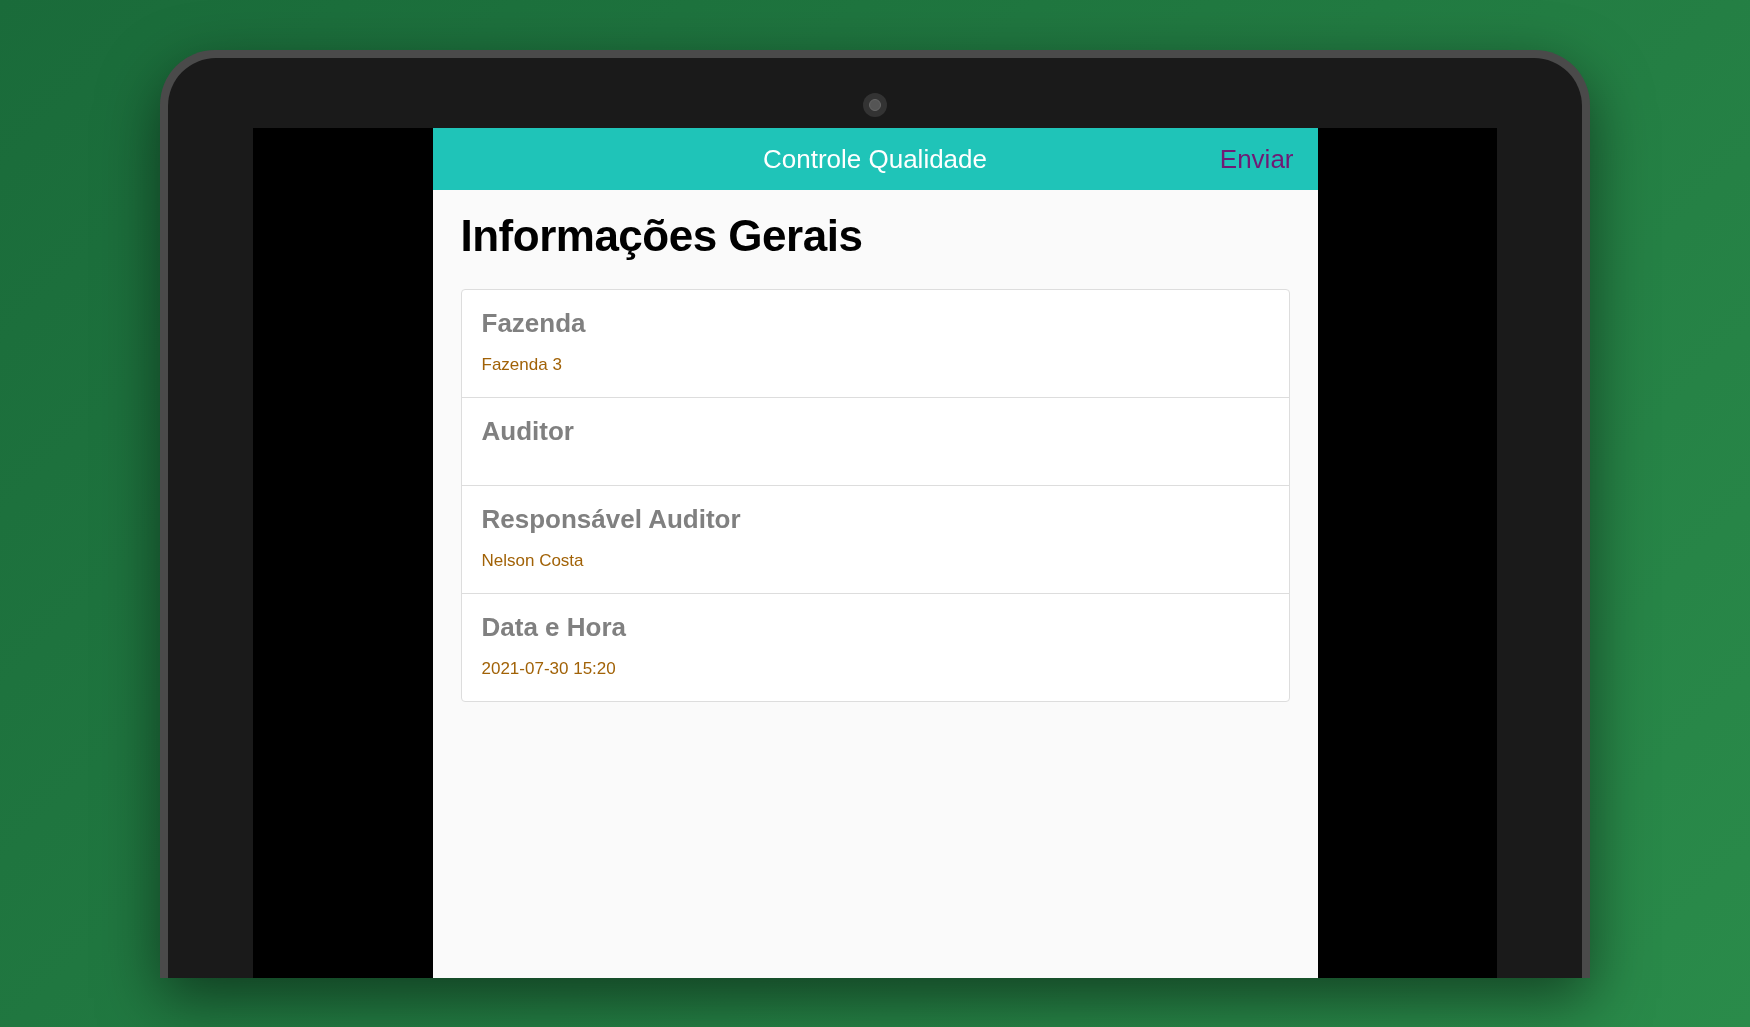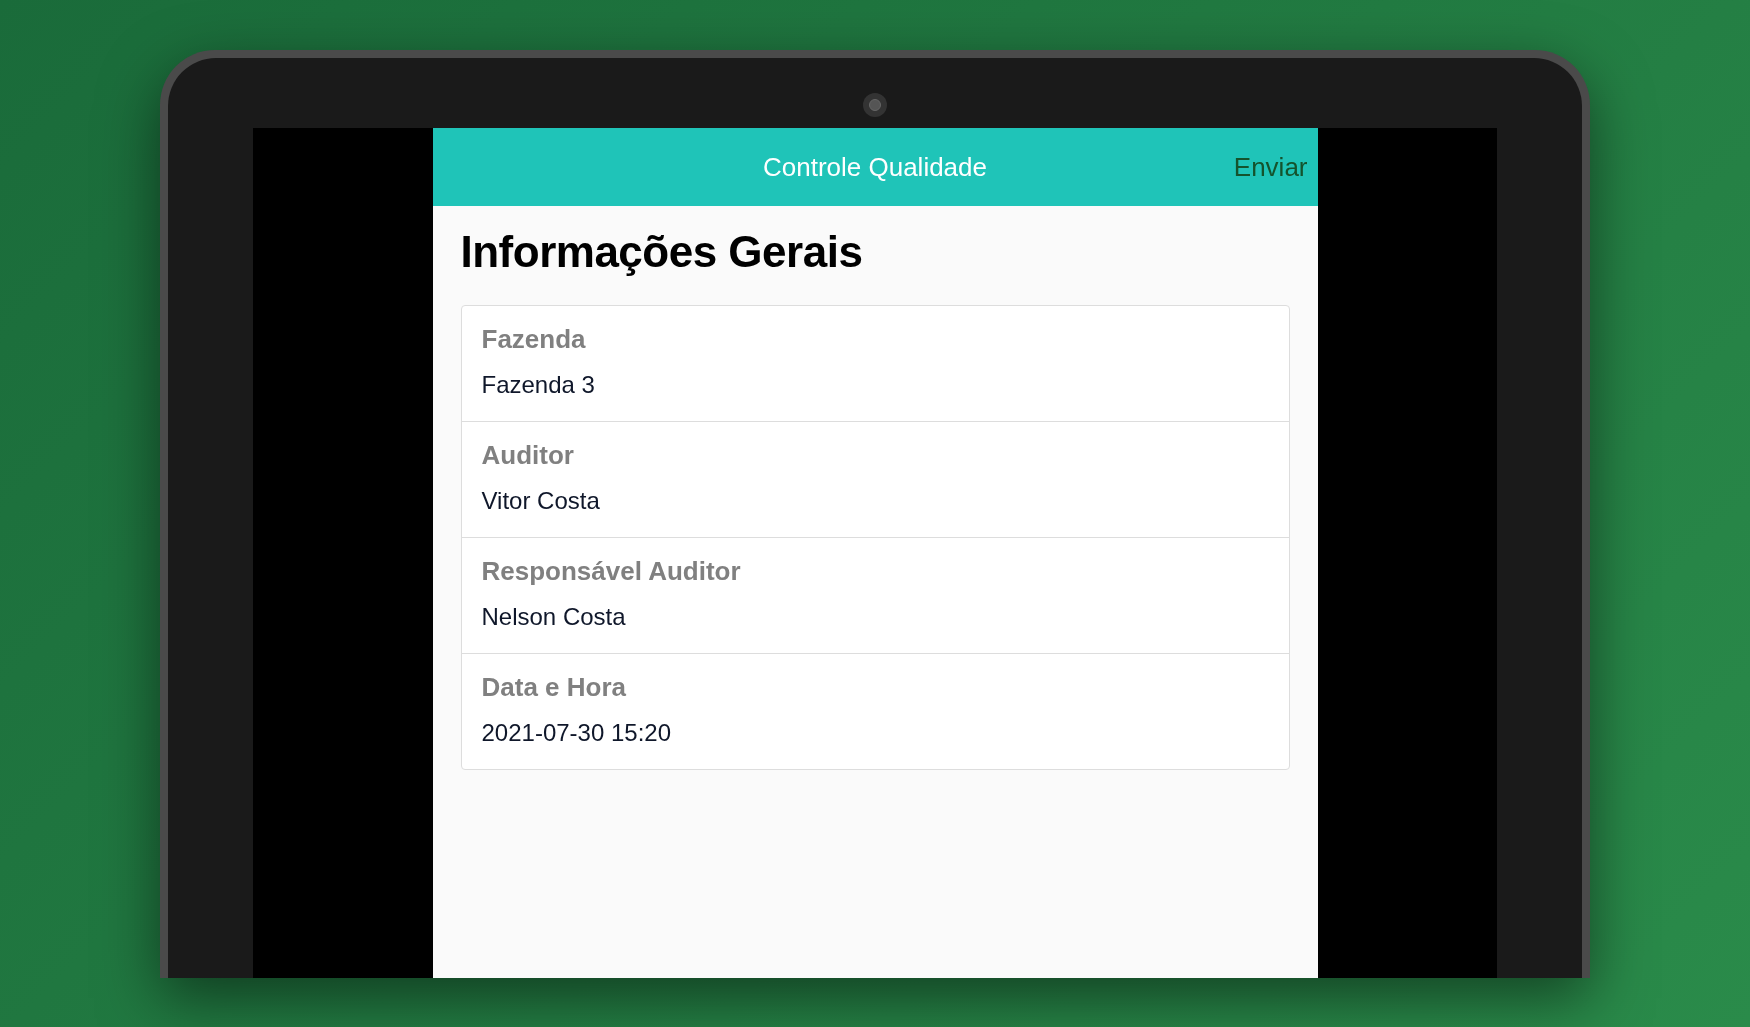--- a/index.html
+++ b/index.html
@@ -67,37 +67,37 @@
 
     .app-content {
       width: 885px;
       background: #fafafa;
       display: flex;
       flex-direction: column;
     }
 
     .app-header {
       background: #1fc4b8;
-      height: 78px;
+      height: 62px;
       display: flex;
       align-items: center;
       justify-content: center;
       position: relative;
     }
 
     .app-title {
       color: #fff;
       font-size: 26px;
       font-weight: 400;
     }
 
     .send-button {
       position: absolute;
-      right: 10px;
-      color: #14532d;
+      right: 24px;
+      color: #701a75;
       font-size: 26px;
       font-weight: 400;
       cursor: pointer;
     }
 
     .page-content {
       padding: 12px 28px 0 28px;
       margin-top: 9px;
     }
 
@@ -125,23 +125,23 @@
     }
 
     .field-label {
       font-size: 26px;
       font-weight: 600;
       color: #808080;
       margin-bottom: 16px;
     }
 
     .field-value {
-      font-size: 24px;
+      font-size: 17px;
       font-weight: 400;
-      color: #0f172a;
+      color: #a16207;
     }
   </style>
 </head>
 <body>
 
 <div class="tablet-frame">
   <div class="tablet-inner">
     <div class="camera">
       <div class="camera-lens"></div>
     </div>
@@ -158,21 +158,20 @@
 
           <div class="form-card">
 
             <div class="form-row">
               <div class="field-label">Fazenda</div>
               <div class="field-value">Fazenda 3</div>
             </div>
 
             <div class="form-row">
               <div class="field-label">Auditor</div>
-              <div class="field-value">Vitor Costa</div>
             </div>
 
             <div class="form-row">
               <div class="field-label">Responsável Auditor</div>
               <div class="field-value">Nelson Costa</div>
             </div>
 
             <div class="form-row">
               <div class="field-label">Data e Hora</div>
               <div class="field-value">2021-07-30 15:20</div>

